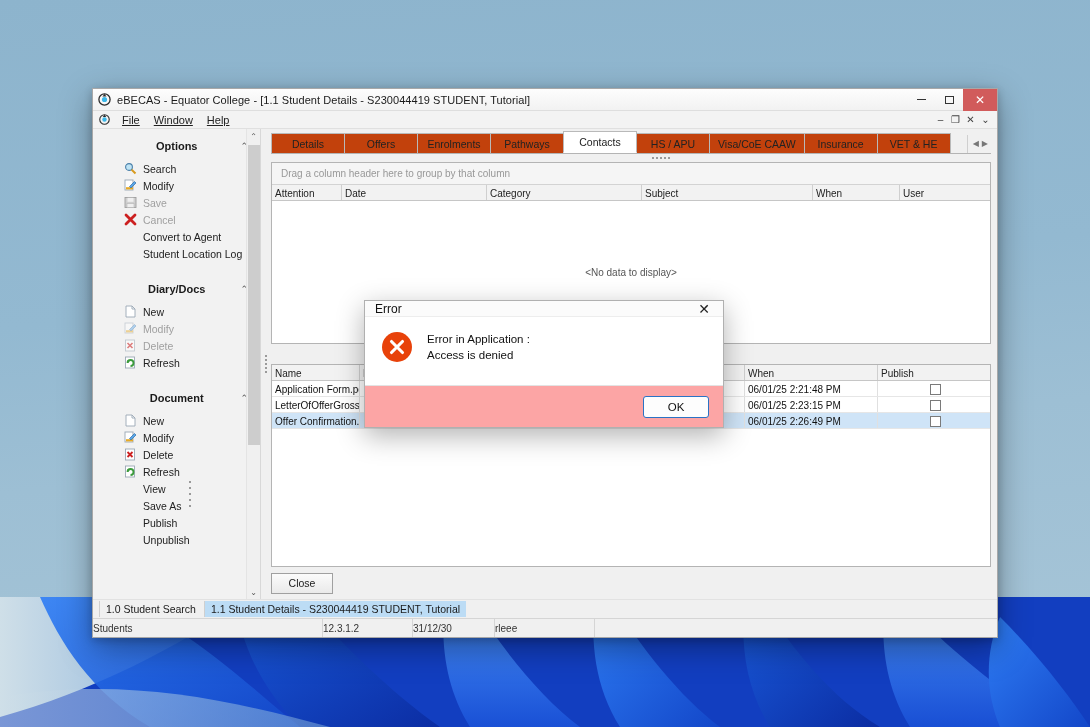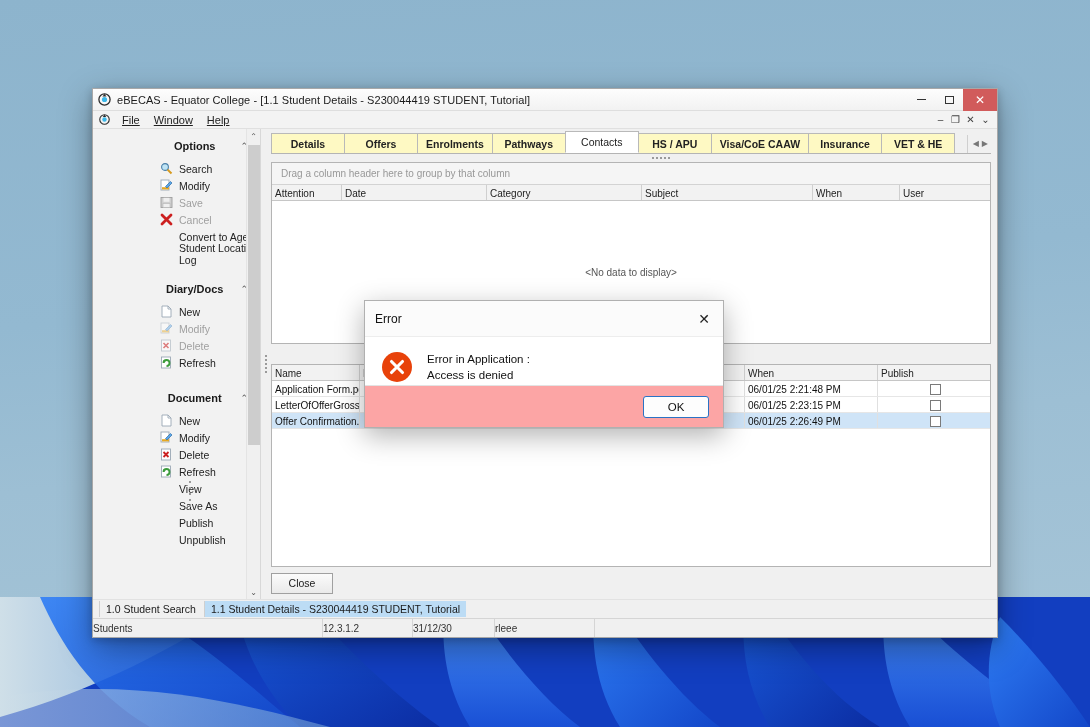--- a/index.html
+++ b/index.html
@@ -88,21 +88,21 @@
   
   #sidebar {
     width: 168px; flex: none;
     background: #f2f2f2;
     border-right: 1px solid #d8d8d8;
     position: relative;
     display: flex; flex-direction: column;
     padding-top: 8px;
     overflow: hidden;
   }
-  .nav-group { margin-bottom: 4px; margin-left: 36px; }
+  .nav-group { margin-bottom: 4px; }
   .nav-header {
     display: flex; align-items: center;
     padding: 3px 12px 3px 0px;
     margin-bottom: 5px;
   }
   .nav-header .nav-title {
     font-size: 11px; font-weight: bold; color: #1a1a1a;
     flex: 1; text-align: center; padding-left: 20px;
   }
   .nav-header .chev { font-size: 9px; color: #555; }
@@ -158,25 +158,24 @@
   
   #tab-strip {
     display: flex; align-items: flex-end; height: 21px;
     border-bottom: 1px solid #b4b4b4;
     flex: none;
   }
   .tab {
     height: 20px; min-width: 74px;
     display: flex; align-items: center; justify-content: center;
     font-size: 10.5px; color: #222;
-    background: #fef9c3;
+    background: #c2410c;
     border: 1px solid #b9b9b9; border-bottom: none;
     margin-right: -1px;
     padding: 0 8px;
-    font-weight: bold;
   }
   .tab.active {
     background: #ffffff; height: 22px;
     border-bottom: 1px solid #ffffff;
     position: relative; z-index: 3; font-weight: normal;
   }
   #tab-nav {
     margin-left: auto; display: flex; align-items: center; gap: 3px;
     padding: 0 3px 1px 5px; border-left: 1px solid #cfcfcf; height: 18px;
   }
@@ -293,21 +292,21 @@
     position: absolute;
     left: 364px; top: 300px;
     width: 360px; height: 128px;
     background: #ffffff;
     border: 1px solid #b0b0b0;
     box-shadow: 0 8px 26px rgba(0,0,0,0.30);
     display: flex; flex-direction: column;
     z-index: 50;
   }
   #dlg-title-bar {
-    height: 36px; flex: none;
+    height: 16px; flex: none;
     background: #fbfbfb;
     border-bottom: 1px solid #ededed;
     display: flex; align-items: center;
     padding-left: 10px;
   }
   #dlg-title { font-size: 12px; color: #111; }
   #dlg-close {
     margin-left: auto; width: 38px; height: 28px;
     display: flex; align-items: center; justify-content: center;
     font-size: 14px; color: #222;

